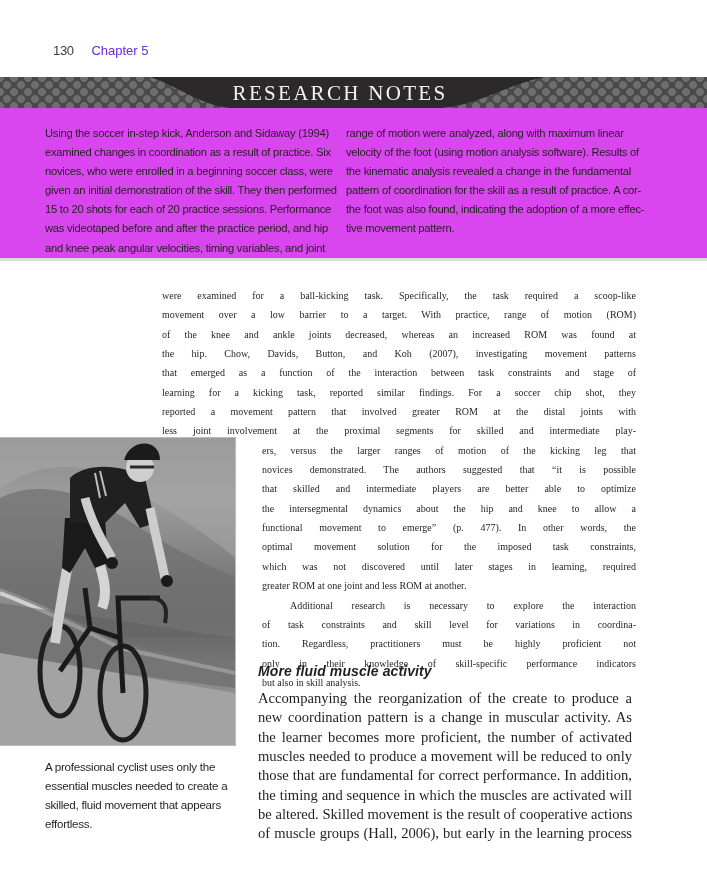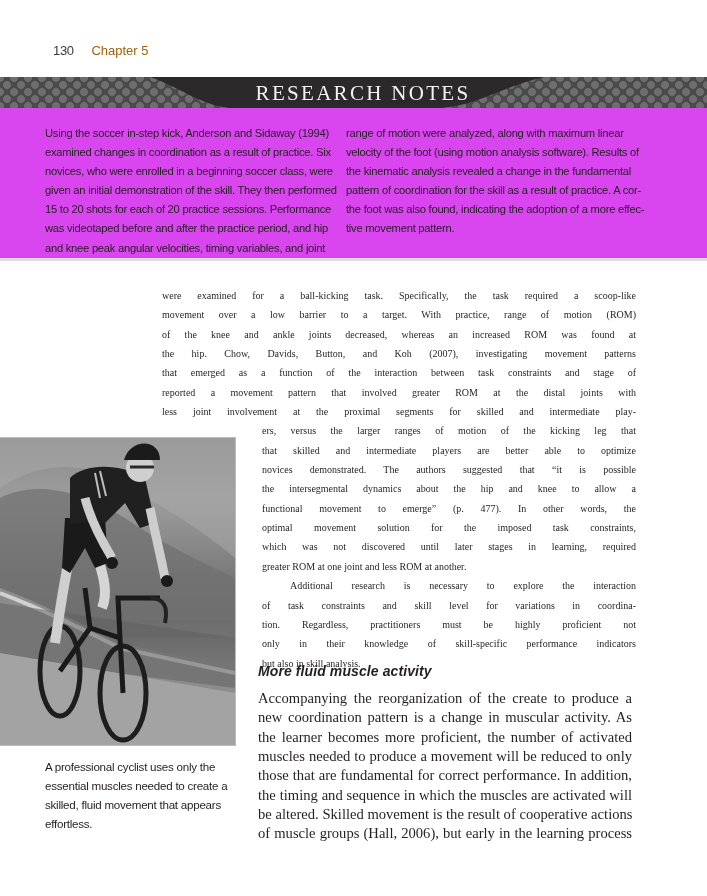--- a/index.html
+++ b/index.html
@@ -5,38 +5,38 @@
   html, body { margin: 0; padding: 0; }
   body {
     width: 707px; height: 896px; position: relative; overflow: hidden;
     background: #ffffff; color: #231f20;
   }
   .running-head {
     position: absolute; top: 43px; left: 45px;
     font-family: "Liberation Sans", sans-serif; font-size: 13px; color: #3a3a3a;
   }
   .running-head .pnum { font-weight: normal; font-stretch: condensed; margin-right: 14px; letter-spacing: -0.3px; margin-left: 8px; }
-  .running-head .chap { color: #a16207; }
+  .running-head .chap { color: #6d28d9; }
 
   .banner {
     position: absolute; top: 77px; left: 0; width: 707px; height: 31px;
     background-color: #4a4a4a;
     background-image: radial-gradient(circle, #6e6e6e 3.6px, transparent 4.2px),
                       radial-gradient(circle, #6e6e6e 3.6px, transparent 4.2px);
     background-size: 14px 14px, 14px 14px;
     background-position: 0 1px, 7px 8px;
     overflow: hidden;
   }
   .banner-dark {
     position: absolute; top: 0; left: 0; width: 707px; height: 31px;
   }
   .banner-title {
     position: absolute; top: 0; left: 0; width: 680px; height: 15px; line-height: 33px;
     text-align: center; color: #f2f2f2;
-    font-family: "Liberation Serif", serif; font-size: 21px; letter-spacing: 2.3px; margin-left: 23px;
+    font-family: "Liberation Serif", serif; font-size: 21px; letter-spacing: 2.3px;
   }
   .notes-box {
     position: absolute; top: 108px; left: 0; width: 707px; height: 150px;
     background: #d946ef; border-bottom: 3px solid #dcdcdc;
   }
   .notes-col {
     position: absolute; top: 16px;
     font-family: "Liberation Sans", sans-serif; font-size: 11.2px; line-height: 19.1px;
     color: #231f20; letter-spacing: -0.25px;
   }
@@ -114,25 +114,26 @@
     <div>tive movement pattern.</div>
   </div>
 </div>
 
 <div class="body-text">
   <div class="line wide">were examined for a ball-kicking task. Specifically, the task required a scoop-like</div>
   <div class="line wide">movement over a low barrier to a target. With practice, range of motion (ROM)</div>
   <div class="line wide">of the knee and ankle joints decreased, whereas an increased ROM was found at</div>
   <div class="line wide">the hip. Chow, Davids, Button, and Koh (2007), investigating movement patterns</div>
   <div class="line wide">that emerged as a function of the interaction between task constraints and stage of</div>
+  <div class="line wide">learning for a kicking task, reported similar findings. For a soccer chip shot, they</div>
   <div class="line wide">reported a movement pattern that involved greater ROM at the distal joints with</div>
   <div class="line wide">less joint involvement at the proximal segments for skilled and intermediate play-</div>
   <div class="line narrow">ers, versus the larger ranges of motion of the kicking leg that</div>
+  <div class="line narrow">novices demonstrated. The authors suggested that “it is possible</div>
   <div class="line narrow">that skilled and intermediate players are better able to optimize</div>
-  <div class="line narrow">novices demonstrated. The authors suggested that “it is possible</div>
   <div class="line narrow">the intersegmental dynamics about the hip and knee to allow a</div>
   <div class="line narrow">functional movement to emerge” (p. 477). In other words, the</div>
   <div class="line narrow">optimal movement solution for the imposed task constraints,</div>
   <div class="line narrow">which was not discovered until later stages in learning, required</div>
   <div class="line narrow last">greater ROM at one joint and less ROM at another.</div>
   <div class="line narrow indent">Additional research is necessary to explore the interaction</div>
   <div class="line narrow">of task constraints and skill level for variations in coordina-</div>
   <div class="line narrow">tion. Regardless, practitioners must be highly proficient not</div>
   <div class="line narrow">only in their knowledge of skill-specific performance indicators</div>
   <div class="line narrow last">but also in skill analysis.</div>

